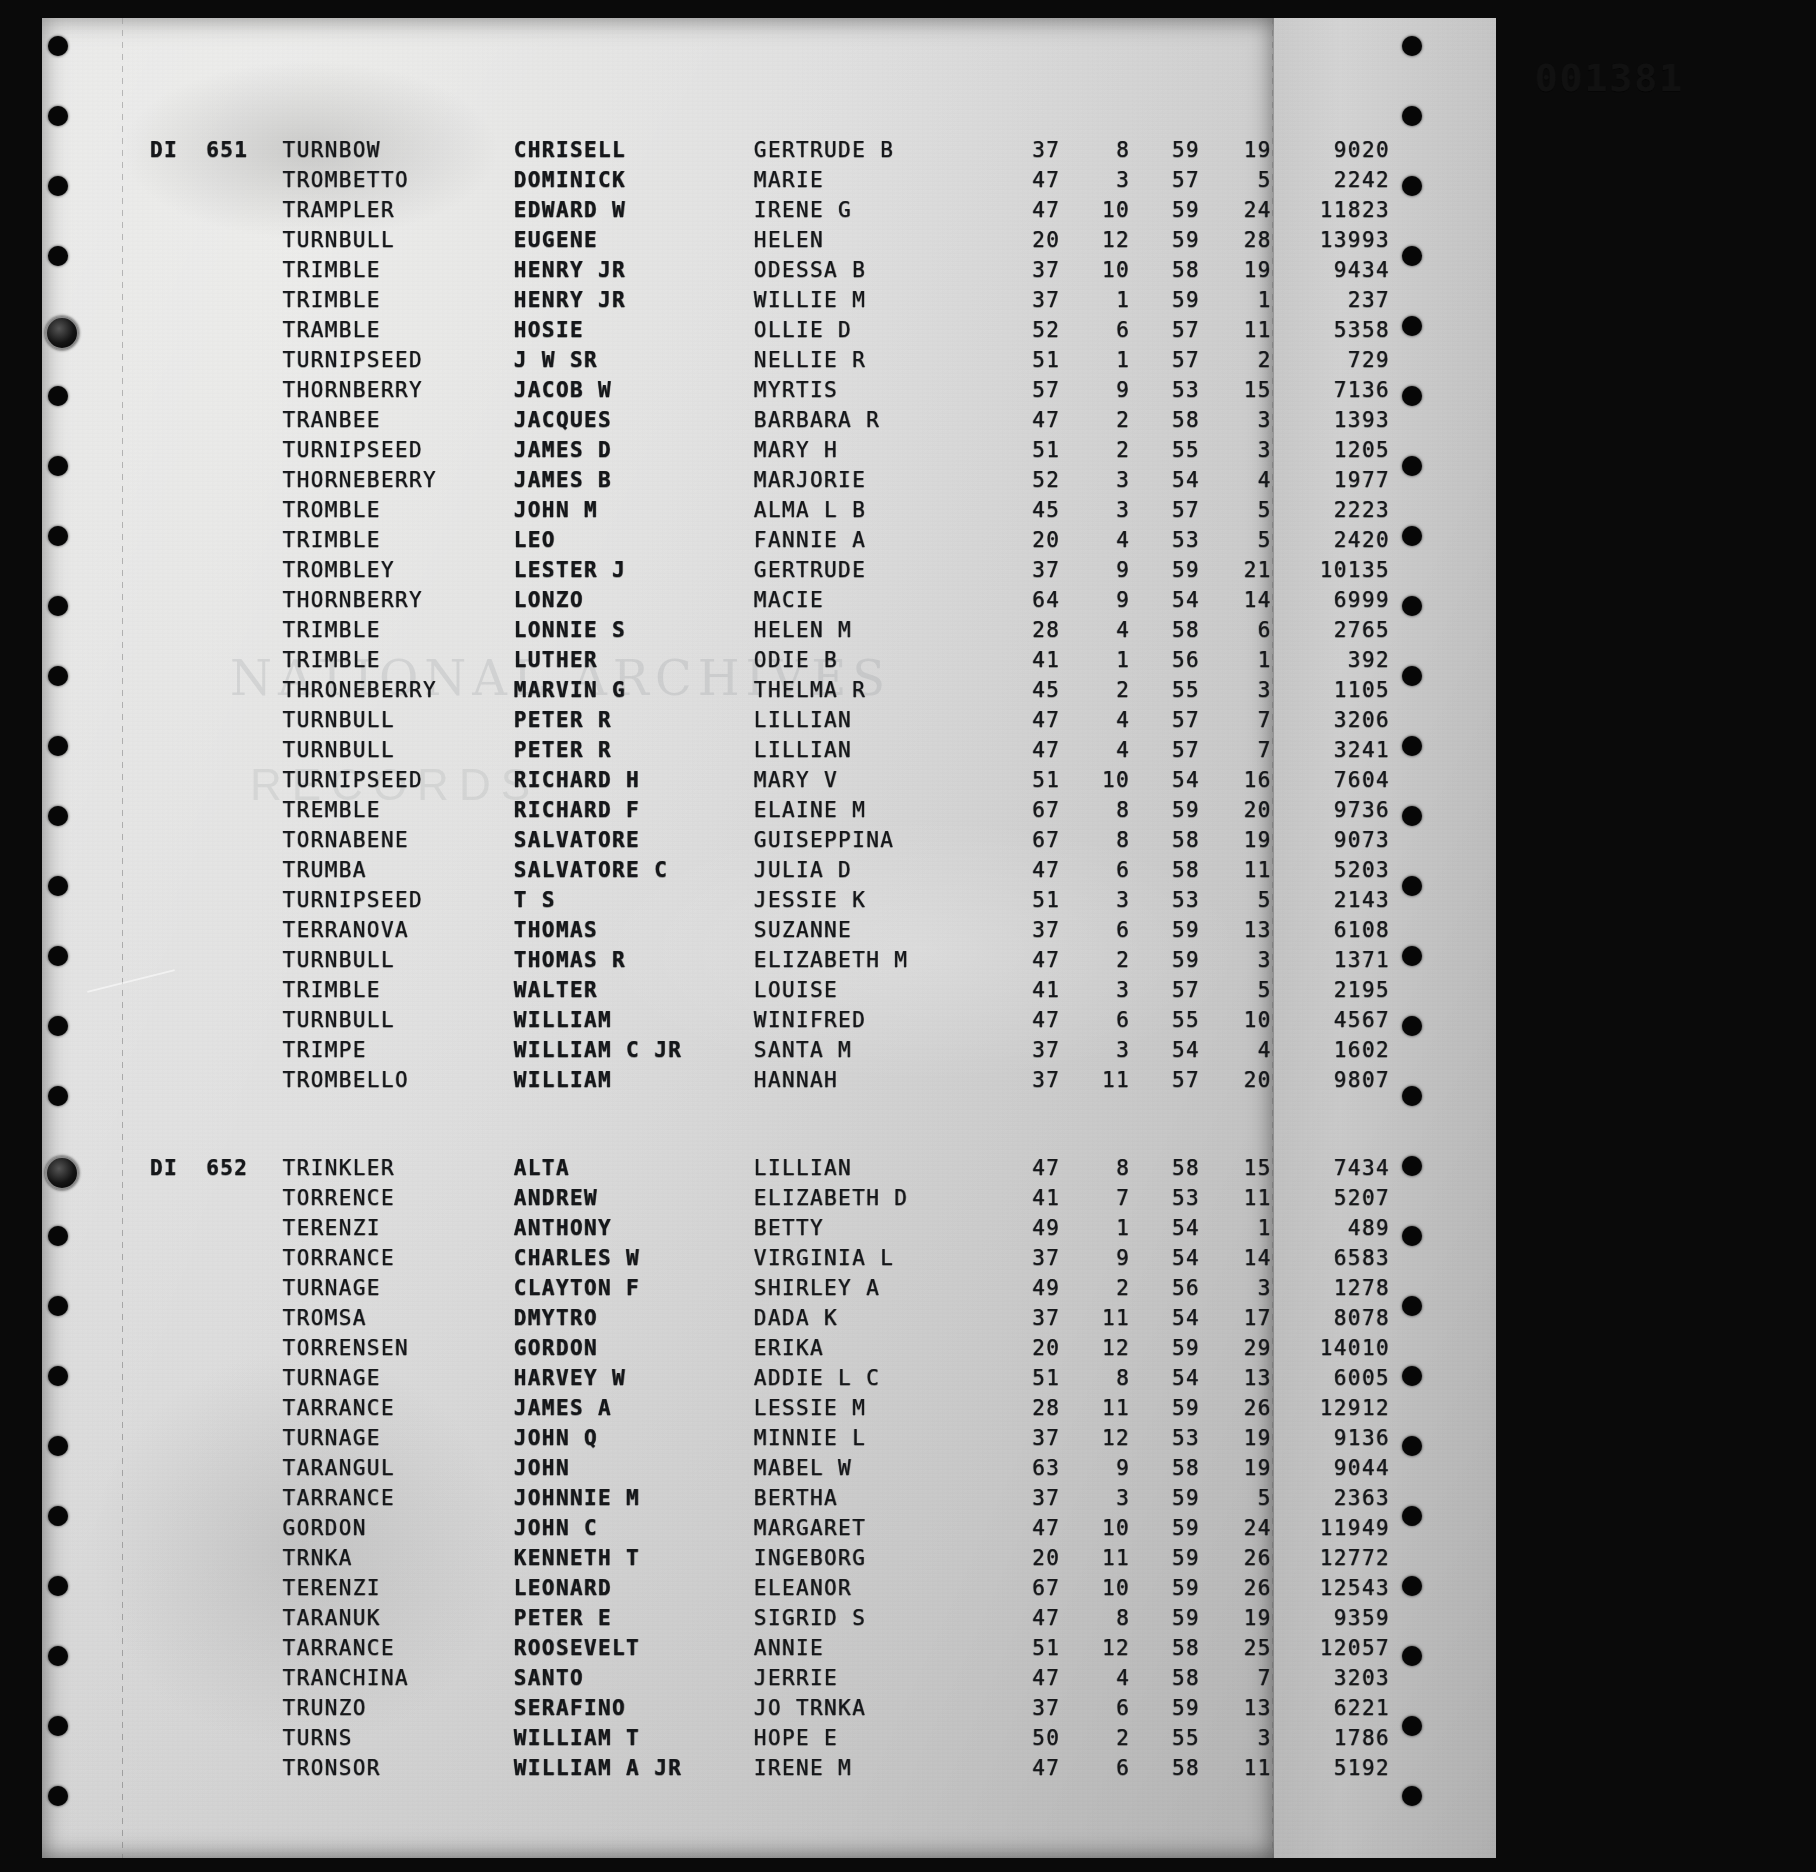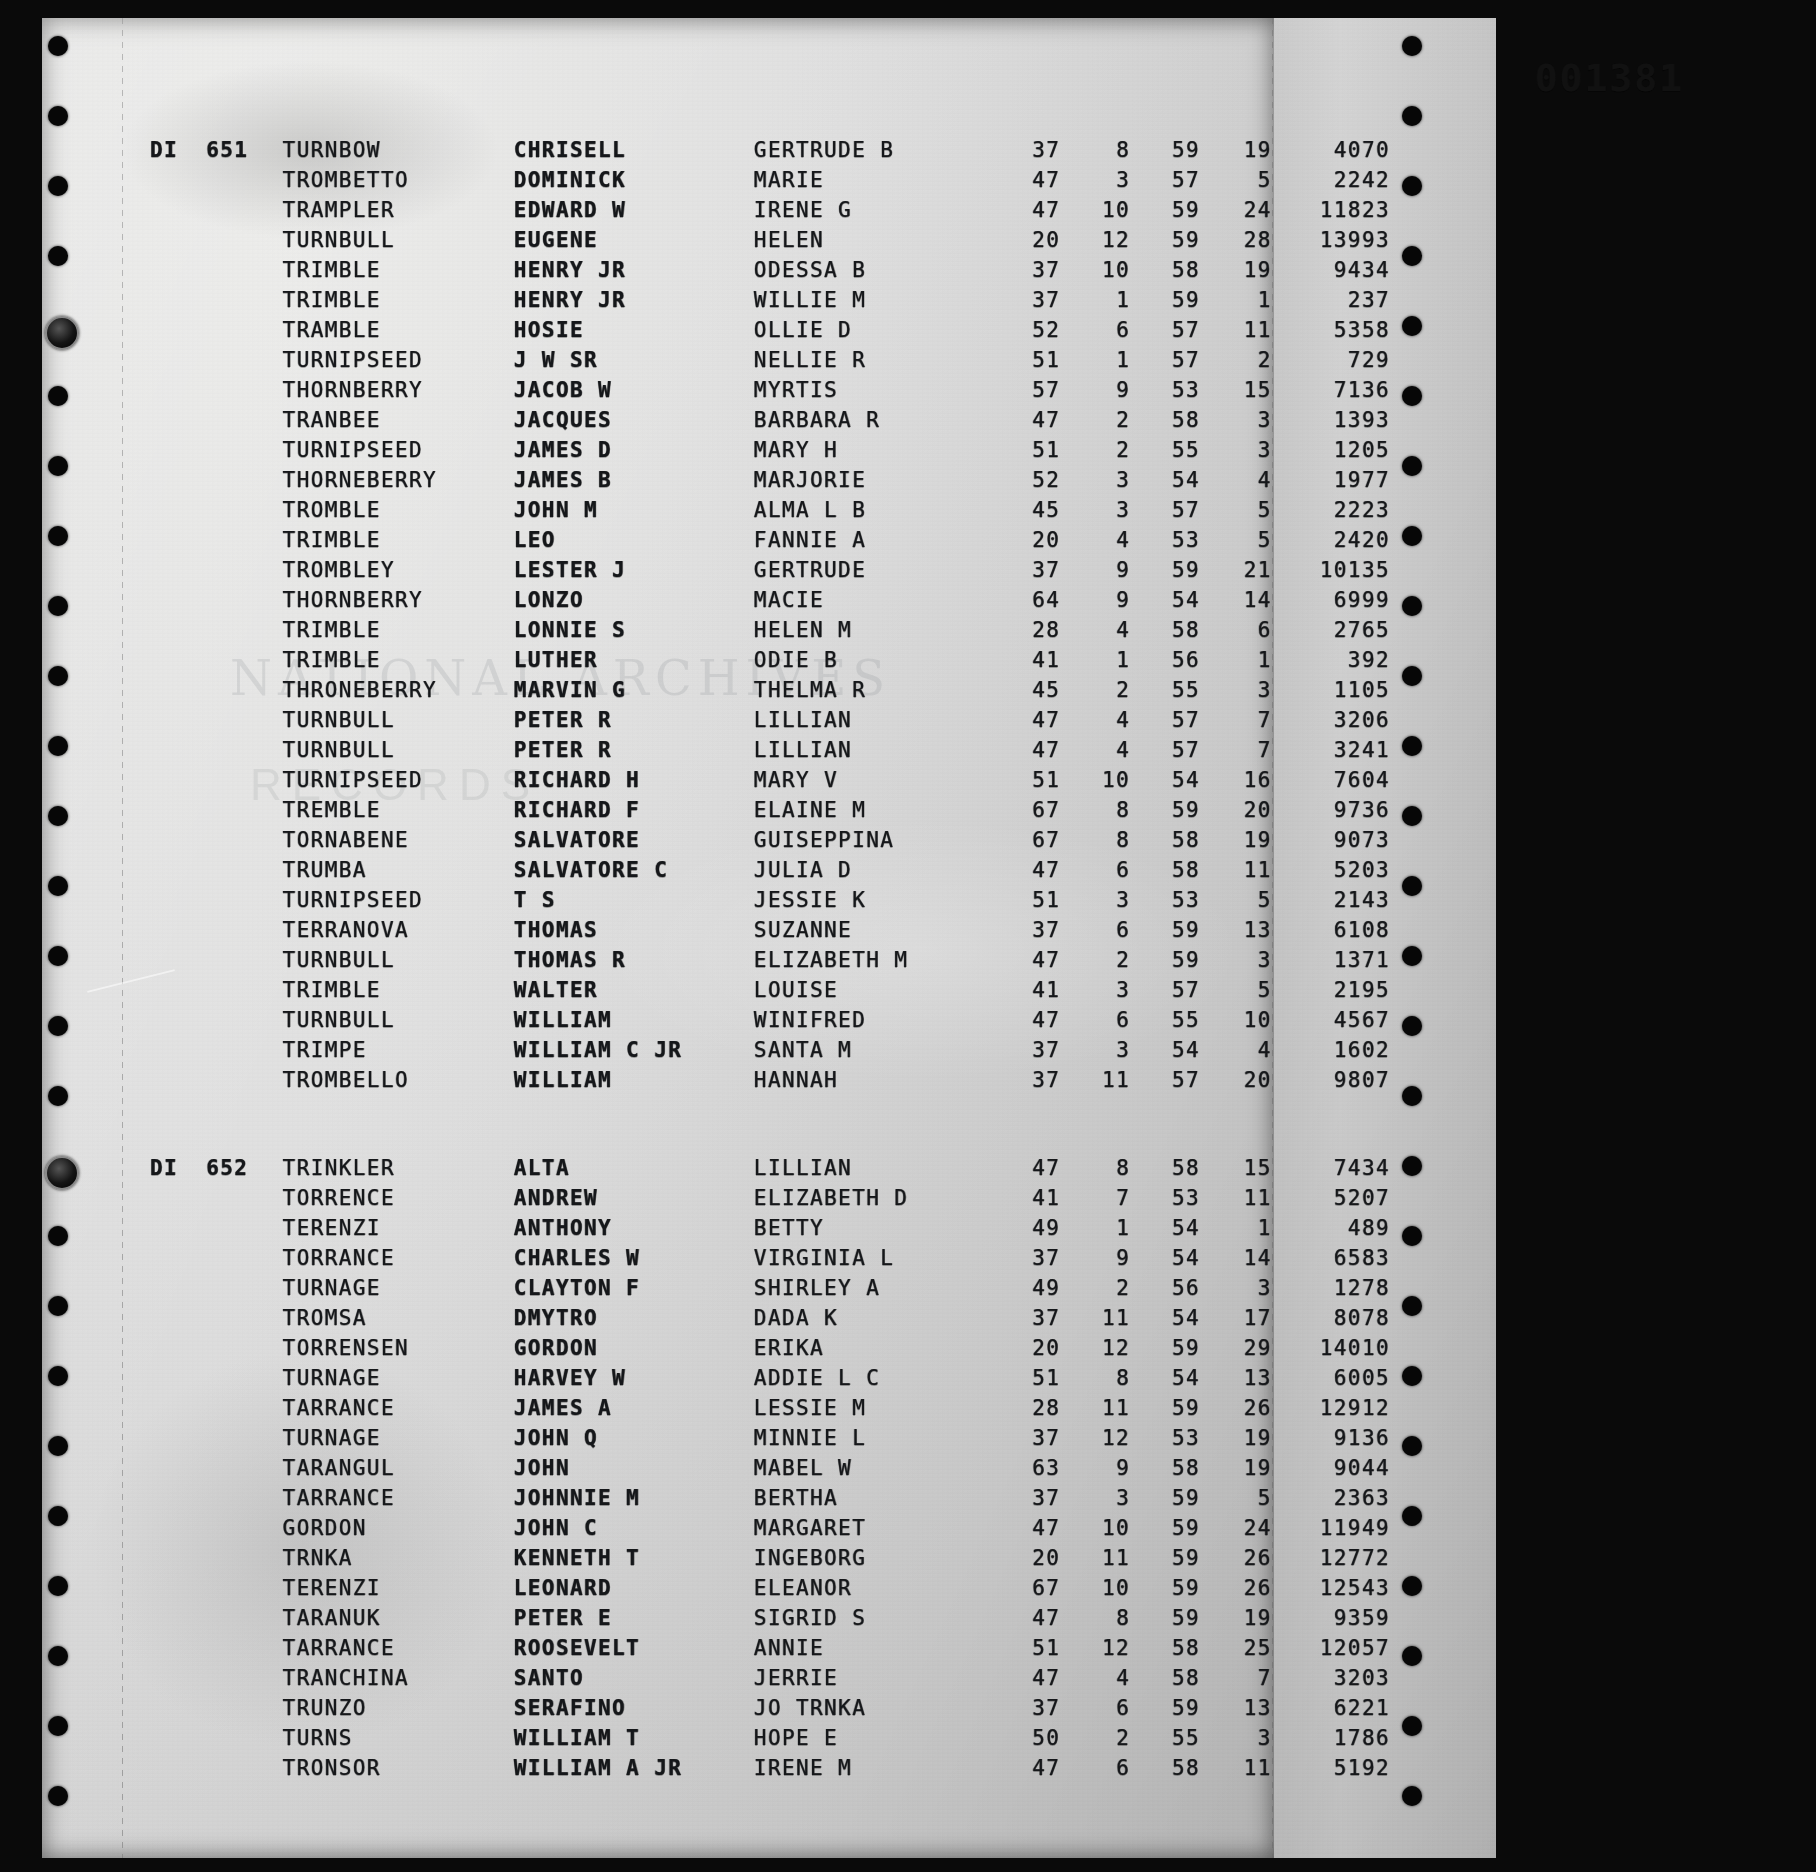--- a/index.html
+++ b/index.html
@@ -247,21 +247,21 @@
 
   <div class="ghost">NATIONAL ARCHIVES</div>
   <div class="ghost2">RECORDS</div>
   <div class="scratch"></div>
 
   <div class="page-num blur-text">
     <span>001381</span>
   </div>
 
   <div class="listing" id="listing">
-      <div class="row blur-text"><div class="c-batch batch-label">DI  651</div><div class="c-last">TURNBOW</div><div class="c-first">CHRISELL</div><div class="c-spouse">GERTRUDE B</div><div class="c-n1">37</div><div class="c-n2">8</div><div class="c-n3">59</div><div class="c-n4">19</div><div class="c-n5">4070</div></div>
+      <div class="row blur-text"><div class="c-batch batch-label">DI  651</div><div class="c-last">TURNBOW</div><div class="c-first">CHRISELL</div><div class="c-spouse">GERTRUDE B</div><div class="c-n1">37</div><div class="c-n2">8</div><div class="c-n3">59</div><div class="c-n4">19</div><div class="c-n5">9020</div></div>
       <div class="row blur-text"><div class="c-batch"></div><div class="c-last">TROMBETTO</div><div class="c-first">DOMINICK</div><div class="c-spouse">MARIE</div><div class="c-n1">47</div><div class="c-n2">3</div><div class="c-n3">57</div><div class="c-n4">5</div><div class="c-n5">2242</div></div>
       <div class="row blur-text"><div class="c-batch"></div><div class="c-last">TRAMPLER</div><div class="c-first">EDWARD W</div><div class="c-spouse">IRENE G</div><div class="c-n1">47</div><div class="c-n2">10</div><div class="c-n3">59</div><div class="c-n4">24</div><div class="c-n5">11823</div></div>
       <div class="row blur-text"><div class="c-batch"></div><div class="c-last">TURNBULL</div><div class="c-first">EUGENE</div><div class="c-spouse">HELEN</div><div class="c-n1">20</div><div class="c-n2">12</div><div class="c-n3">59</div><div class="c-n4">28</div><div class="c-n5">13993</div></div>
       <div class="row blur-text"><div class="c-batch"></div><div class="c-last">TRIMBLE</div><div class="c-first">HENRY JR</div><div class="c-spouse">ODESSA B</div><div class="c-n1">37</div><div class="c-n2">10</div><div class="c-n3">58</div><div class="c-n4">19</div><div class="c-n5">9434</div></div>
       <div class="row blur-text"><div class="c-batch"></div><div class="c-last">TRIMBLE</div><div class="c-first">HENRY JR</div><div class="c-spouse">WILLIE M</div><div class="c-n1">37</div><div class="c-n2">1</div><div class="c-n3">59</div><div class="c-n4">1</div><div class="c-n5">237</div></div>
       <div class="row blur-text"><div class="c-batch"></div><div class="c-last">TRAMBLE</div><div class="c-first">HOSIE</div><div class="c-spouse">OLLIE D</div><div class="c-n1">52</div><div class="c-n2">6</div><div class="c-n3">57</div><div class="c-n4">11</div><div class="c-n5">5358</div></div>
       <div class="row blur-text"><div class="c-batch"></div><div class="c-last">TURNIPSEED</div><div class="c-first">J W SR</div><div class="c-spouse">NELLIE R</div><div class="c-n1">51</div><div class="c-n2">1</div><div class="c-n3">57</div><div class="c-n4">2</div><div class="c-n5">729</div></div>
       <div class="row blur-text"><div class="c-batch"></div><div class="c-last">THORNBERRY</div><div class="c-first">JACOB W</div><div class="c-spouse">MYRTIS</div><div class="c-n1">57</div><div class="c-n2">9</div><div class="c-n3">53</div><div class="c-n4">15</div><div class="c-n5">7136</div></div>
       <div class="row blur-text"><div class="c-batch"></div><div class="c-last">TRANBEE</div><div class="c-first">JACQUES</div><div class="c-spouse">BARBARA R</div><div class="c-n1">47</div><div class="c-n2">2</div><div class="c-n3">58</div><div class="c-n4">3</div><div class="c-n5">1393</div></div>
       <div class="row blur-text"><div class="c-batch"></div><div class="c-last">TURNIPSEED</div><div class="c-first">JAMES D</div><div class="c-spouse">MARY H</div><div class="c-n1">51</div><div class="c-n2">2</div><div class="c-n3">55</div><div class="c-n4">3</div><div class="c-n5">1205</div></div>

